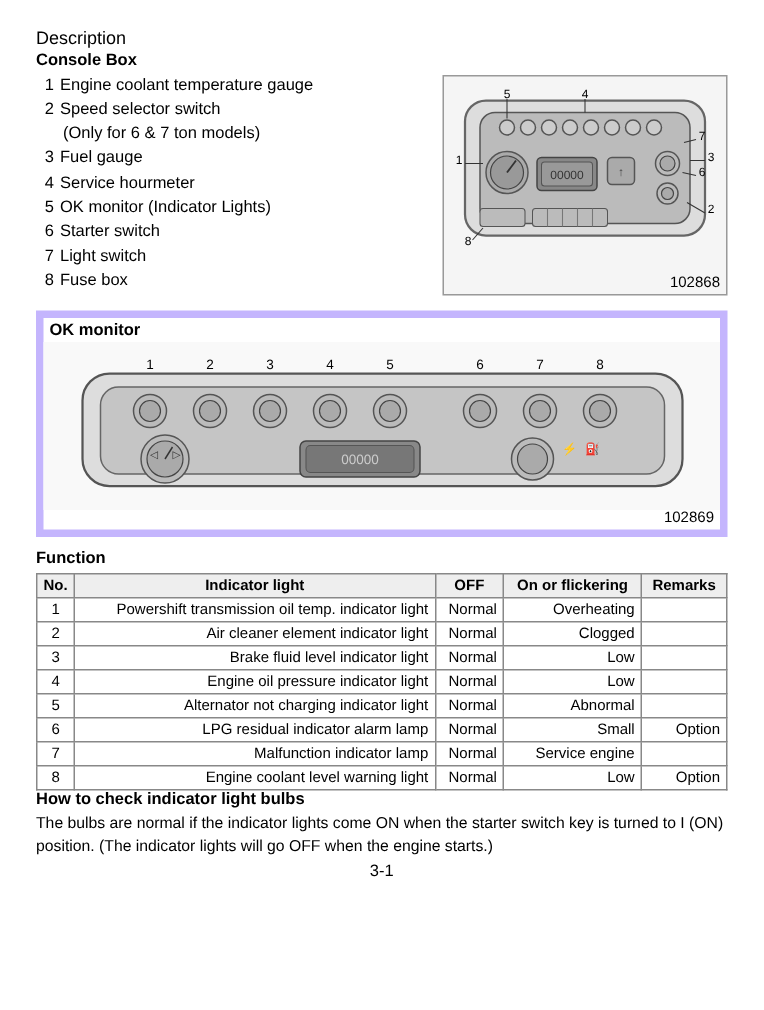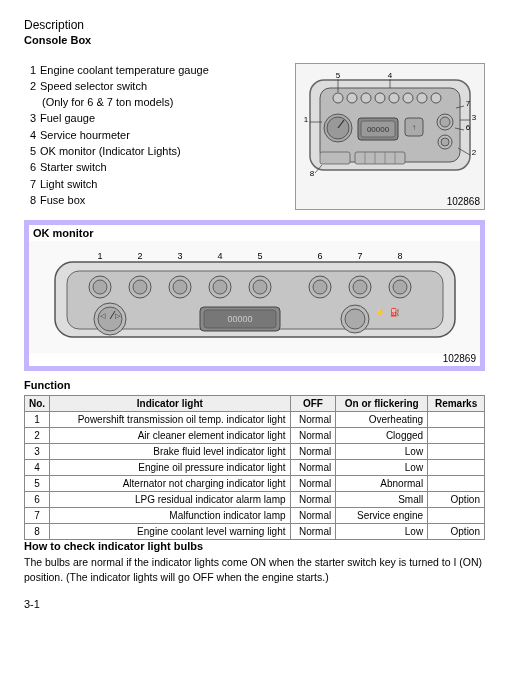--- a/index.html
+++ b/index.html
@@ -13,21 +13,21 @@
       padding: 18px 24px;
     }
     .section-title {
       font-weight: normal;
       font-size: 12px;
       margin-bottom: 2px;
     }
     .sub-title {
       font-weight: bold;
       font-size: 11px;
-      margin-bottom: 17px;
+      margin-bottom: 4px;
     }
     .description-section {
       display: flex;
       gap: 10px;
       margin-bottom: 10px;
     }
     .desc-left {
       flex: 1;
     }
     .desc-list {
@@ -112,23 +112,23 @@
     .how-to-title {
       font-weight: bold;
       font-size: 11px;
       margin-bottom: 3px;
     }
     .how-to-text {
       font-size: 10.5px;
       line-height: 1.5;
     }
     .page-number {
-      text-align: left;
-      font-size: 11px;
-      margin-top: 12px;
+      text-align: center;
+      font-size: 11px;
+      margin-top: 2px;
     }
     .diagram-fig-num {
       text-align: right;
       font-size: 10px;
       padding: 0 4px 2px 0;
     }
   </style>
 </head>
 <body>
 

